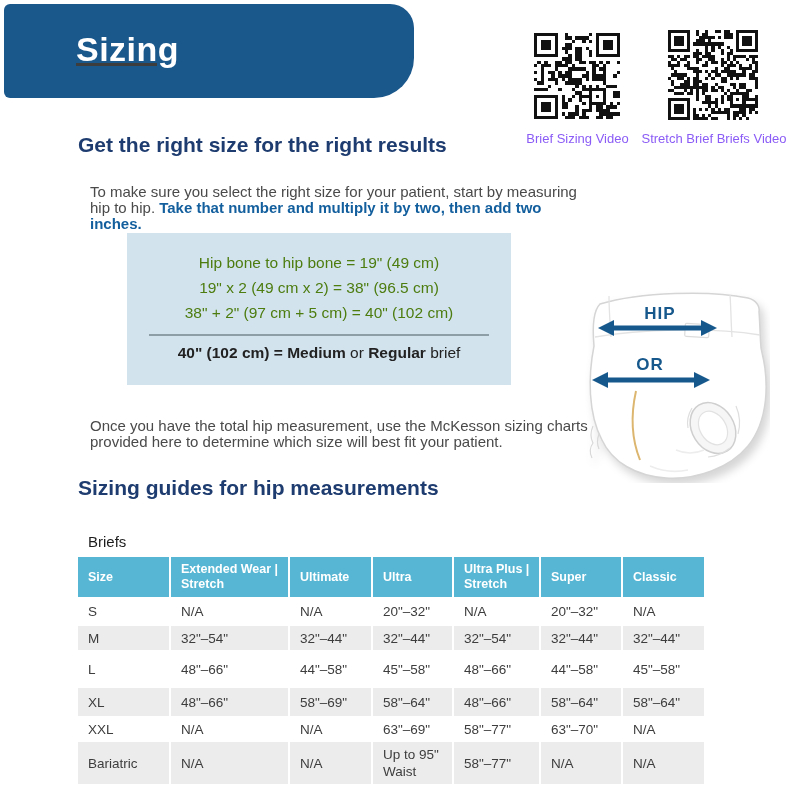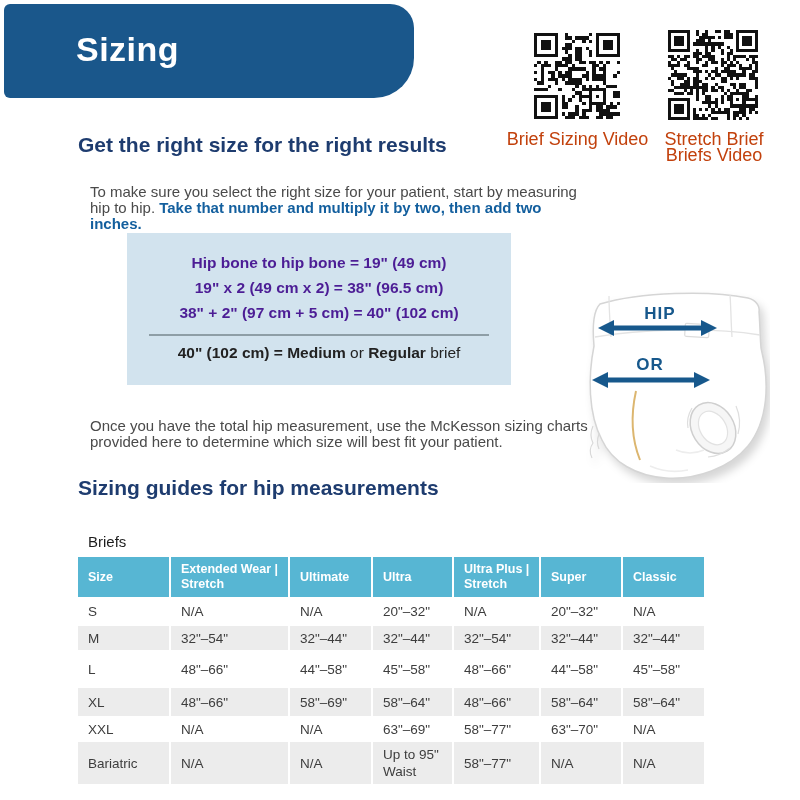--- a/index.html
+++ b/index.html
@@ -1,44 +1,44 @@
 <!DOCTYPE html>
 <html><head>
 <meta charset="utf-8">
 <style>
   html,body{margin:0;padding:0;background:#fff;}
   .page{position:relative;width:800px;height:800px;background:#ffffff;overflow:hidden;
         font-family:"Liberation Sans", sans-serif;color:#3d3d3d;}
 
   
   .banner{position:absolute;left:4px;top:4px;width:410px;height:94px;
-          background:#1a578b;border-radius:6px 24px 40px 6px;}
+          background:#1a578b;border-radius:6px 24px 40px 6px;text-decoration:underline;}
   .banner h1{margin:0;padding:26px 0 0 72px;font-size:34px;font-weight:700;color:#ffffff;letter-spacing:0.5px;}
 
   
   .qr-svg{position:absolute;background:#fff;}
   .qr1{left:534px;top:33px;width:86px;height:86px;}
   .qr2{left:668px;top:30px;width:90px;height:90px;}
-  .qr-cap{position:absolute;text-align:center;font-size:18px;line-height:16px;color:#c2410c;}
+  .qr-cap{position:absolute;text-align:center;font-size:13px;line-height:16px;color:#8b5cf6;}
   .cap1{left:505px;top:131px;width:145px;}
   .cap2{left:640px;top:131px;width:148px;}
 
   
   .h-navy{position:absolute;margin:0;font-size:21px;font-weight:700;color:#1e3c6f;}
   .intro-heading{left:78px;top:133px;}
   .table-heading{left:78px;top:476px;}
   .para{position:absolute;margin:12px;font-size:15px;line-height:16px;color:#4a4a4a;}
   .intro-body{left:78px;top:172px;width:505px;}
   .outro{left:78px;top:406px;width:505px;}
   .blue-bold{color:#135f9e;font-weight:700;}
 
   
   .calc-box{position:absolute;left:127px;top:233px;width:384px;height:152px;
             background:#d2e3ee;text-align:center;}
-  .calc-line{font-size:15.5px;font-weight:700;color:#4c1d95;line-height:25px;}
+  .calc-line{font-size:15.5px;font-weight:400;color:#4d7c0f;line-height:25px;}
   .calc-line:first-child{padding-top:17px;}
   .calc-divider{border:none;border-top:2px solid #8e9ea6;margin:9px 22px 8px 22px;}
   .calc-result{font-size:15.5px;color:#222;}
   .calc-result .semi{font-weight:600;}
   .calc-result b{font-weight:800;margin-top:32px;}
 
   
   .diagram{position:absolute;left:580px;top:288px;width:190px;height:195px;}
   .diagram svg{width:100%;height:100%;}
 

